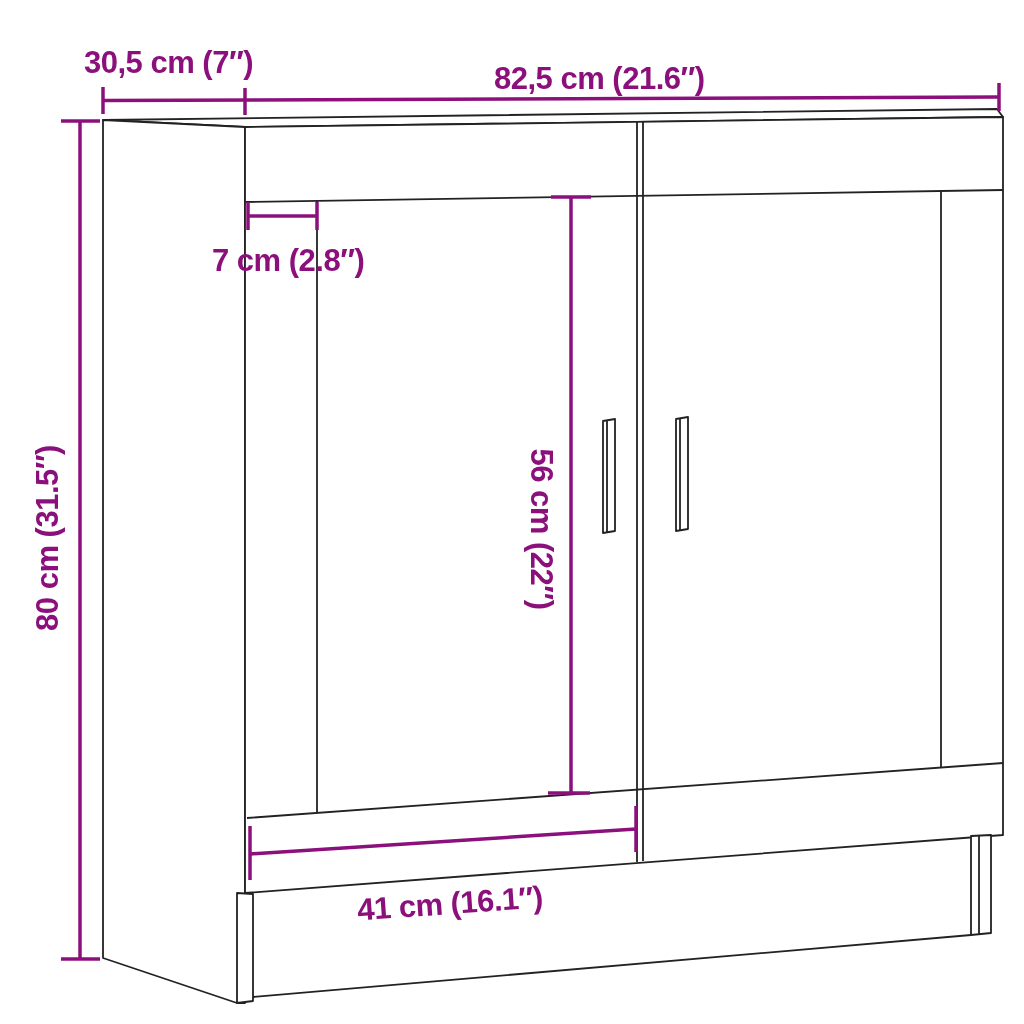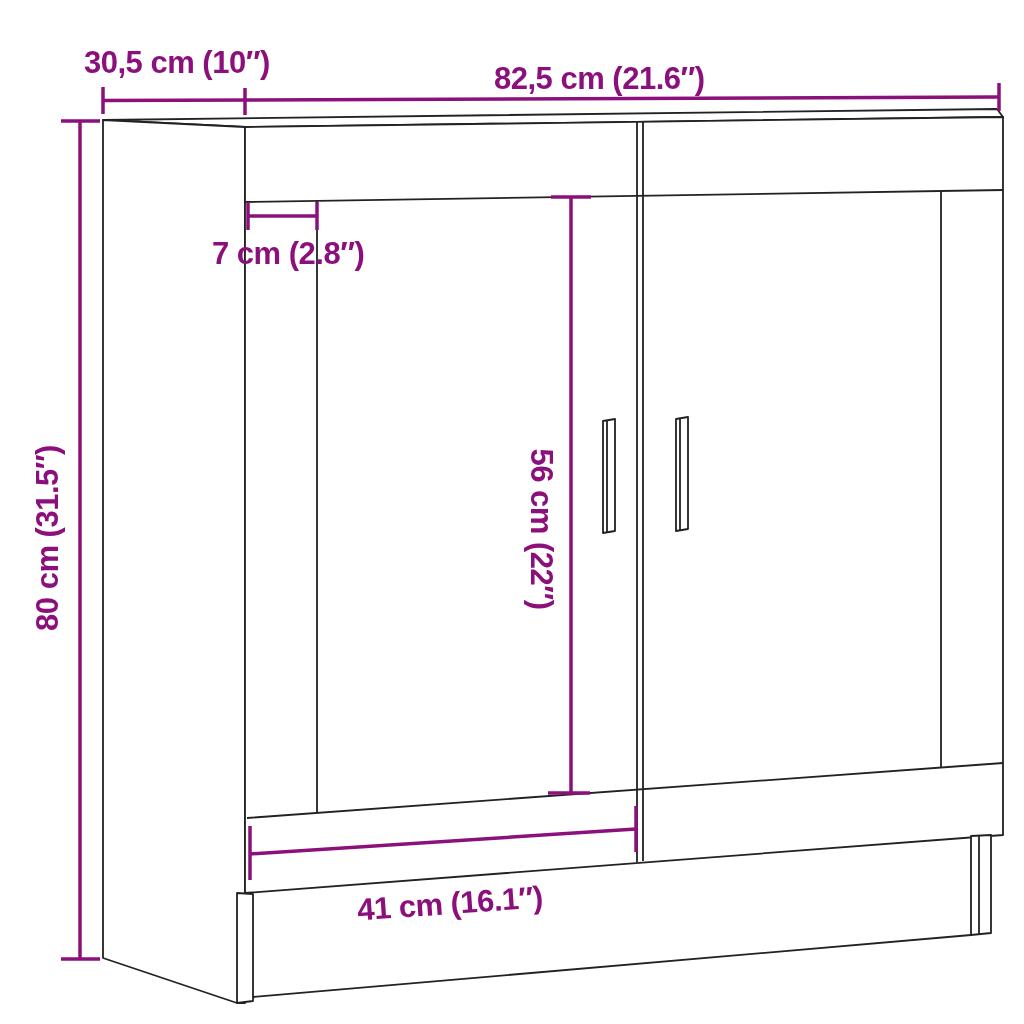--- a/index.html
+++ b/index.html
@@ -24,21 +24,21 @@
     font-size:31px;
     letter-spacing:-0.5px;
     white-space:nowrap;
   }
   .rot{
     text-align:center;
     transform-origin:center center;
   }
   #lbl-depth{left:84px;top:45px;}
   #lbl-width{left:494px;top:61px;}
-  #lbl-frame{left:212px;top:236px;}
+  #lbl-frame{left:212px;top:243px;}
   #lbl-height{left:-67px;top:519px;width:230px;height:38px;line-height:38px;transform:rotate(-90deg);}
   #lbl-door-height{left:436px;top:510px;width:210px;height:38px;line-height:38px;transform:rotate(90deg);}
   #lbl-door-width{left:340px;top:886px;width:220px;text-align:center;transform:rotate(-4deg);}
 </style>
 </head>
 <body>
 
 <div class="stage">
 
   <svg width="1024" height="1024" viewBox="0 0 1024 1024">
@@ -91,21 +91,21 @@
         <path d="M548,793 L590,793"></path>
       </g>
       <g>
         <path d="M250,854 L636,829"></path>
         <path d="M250,826 L250,880"></path>
         <path d="M636,806 L636,852"></path>
       </g>
     </g>
   </svg>
 
-  <div class="dim-label" id="lbl-depth">30,5 cm (10″)</div>
+  <div class="dim-label" id="lbl-depth">30,5 cm (7″)</div>
 
   <div class="dim-label" id="lbl-width">82,5 cm (21.6″)</div>
 
   <div class="dim-label" id="lbl-frame">7 cm (2.8″)</div>
 
   <div class="dim-label rot" id="lbl-height">80 cm (31.5″)</div>
 
   <div class="dim-label rot" id="lbl-door-height">56 cm (22″)</div>
 
   <div class="dim-label" id="lbl-door-width">41 cm (16.1″)</div>

